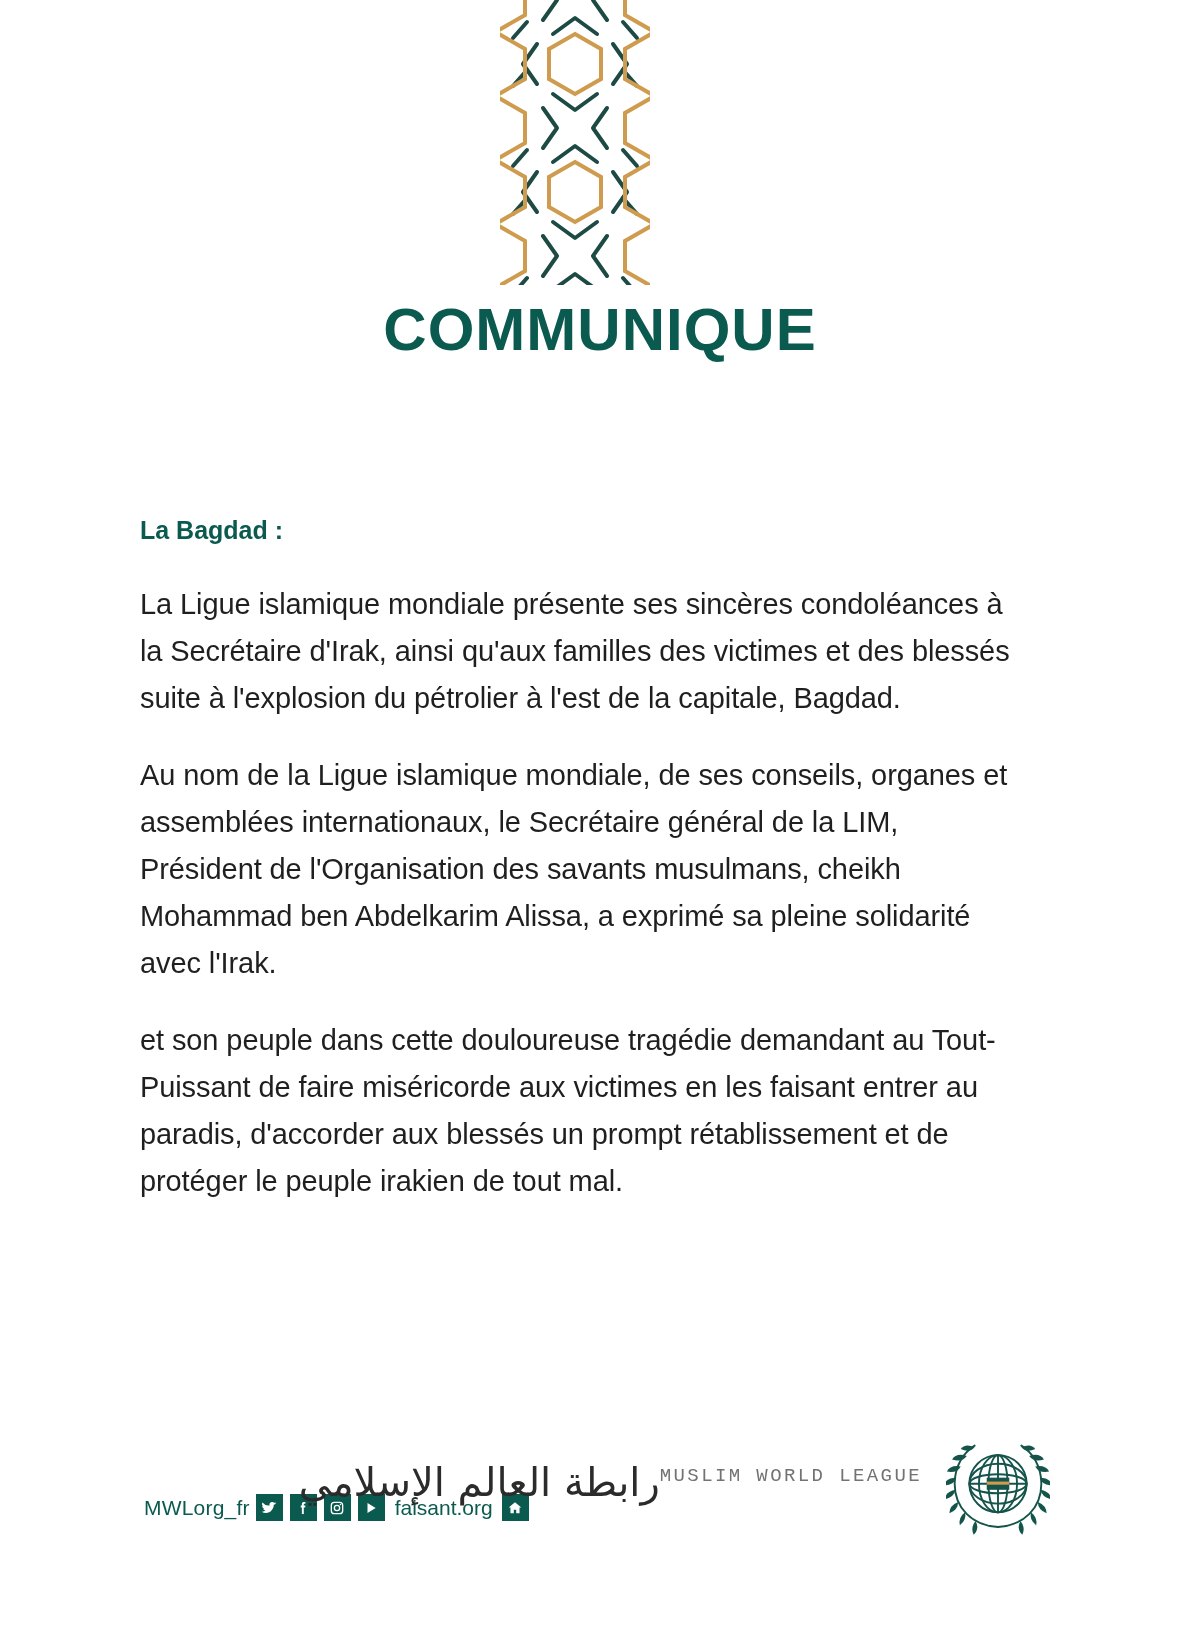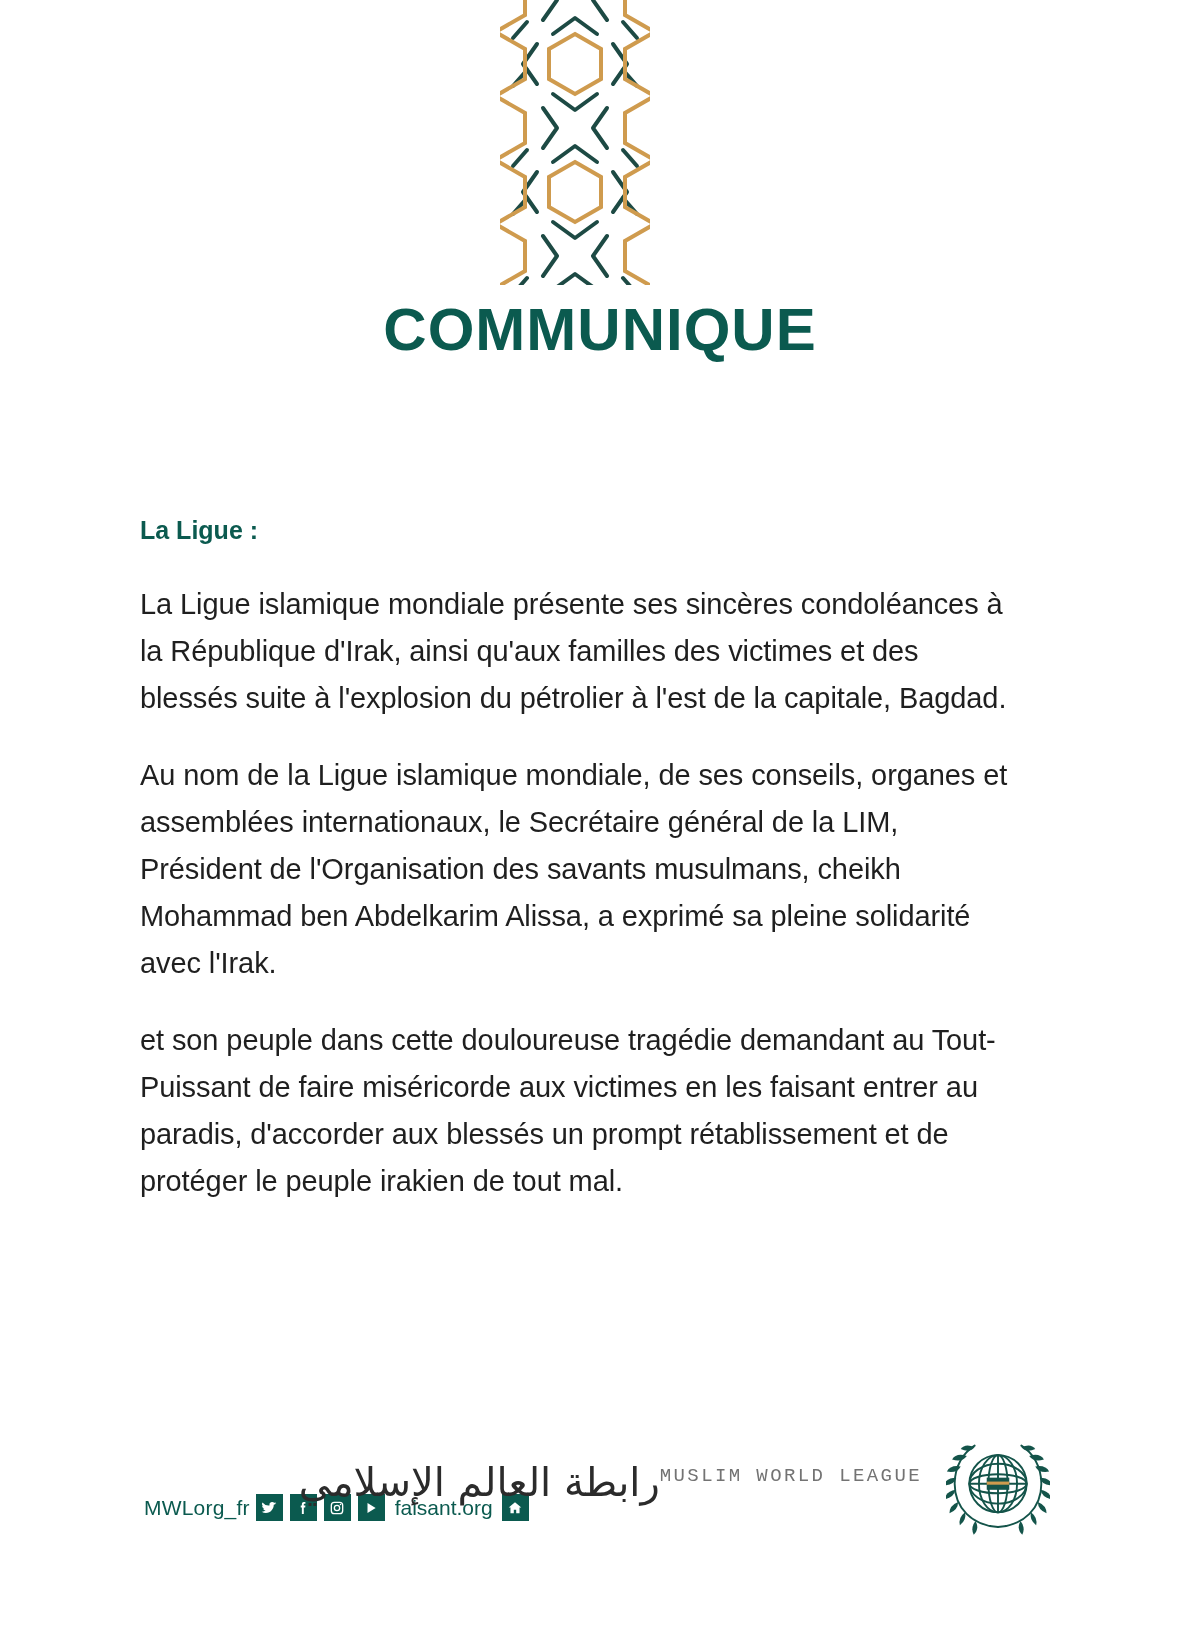--- a/index.html
+++ b/index.html
@@ -223,22 +223,22 @@
       </g>
     </g>
   </svg>
 </div>
 
 <div class="title-wrap">
   <h1 class="title">COMMUNIQUE</h1>
 </div>
 
 <div class="content">
-  <p class="dateline">La Ligue :</p>
-  <p class="para"> La Ligue islamique mondiale présente ses sincères condoléances à la République d'Irak, ainsi qu'aux familles des victimes et des blessés suite à l'explosion du pétrolier à l'est de la capitale, Bagdad.</p>
+  <p class="dateline">La Bagdad :</p>
+  <p class="para"> La Ligue islamique mondiale présente ses sincères condoléances à la Secrétaire d'Irak, ainsi qu'aux familles des victimes et des blessés suite à l'explosion du pétrolier à l'est de la capitale, Bagdad.</p>
   <p class="para">Au nom de la Ligue islamique mondiale, de ses conseils, organes et assemblées internationaux, le Secrétaire général de la LIM, Président de l'Organisation des savants musulmans, cheikh Mohammad ben Abdelkarim Alissa, a exprimé sa pleine solidarité avec l'Irak.</p>
   <p class="para">et son peuple dans cette douloureuse tragédie demandant au Tout-Puissant de faire miséricorde aux victimes en les faisant entrer au paradis, d'accorder aux blessés un prompt rétablissement et de protéger le peuple irakien de tout mal.</p>
 </div>
 
 <div class="footer">
 
   <div class="footer-left">
     <span class="handle">MWLorg_fr</span>
 
     <div class="social-row">

